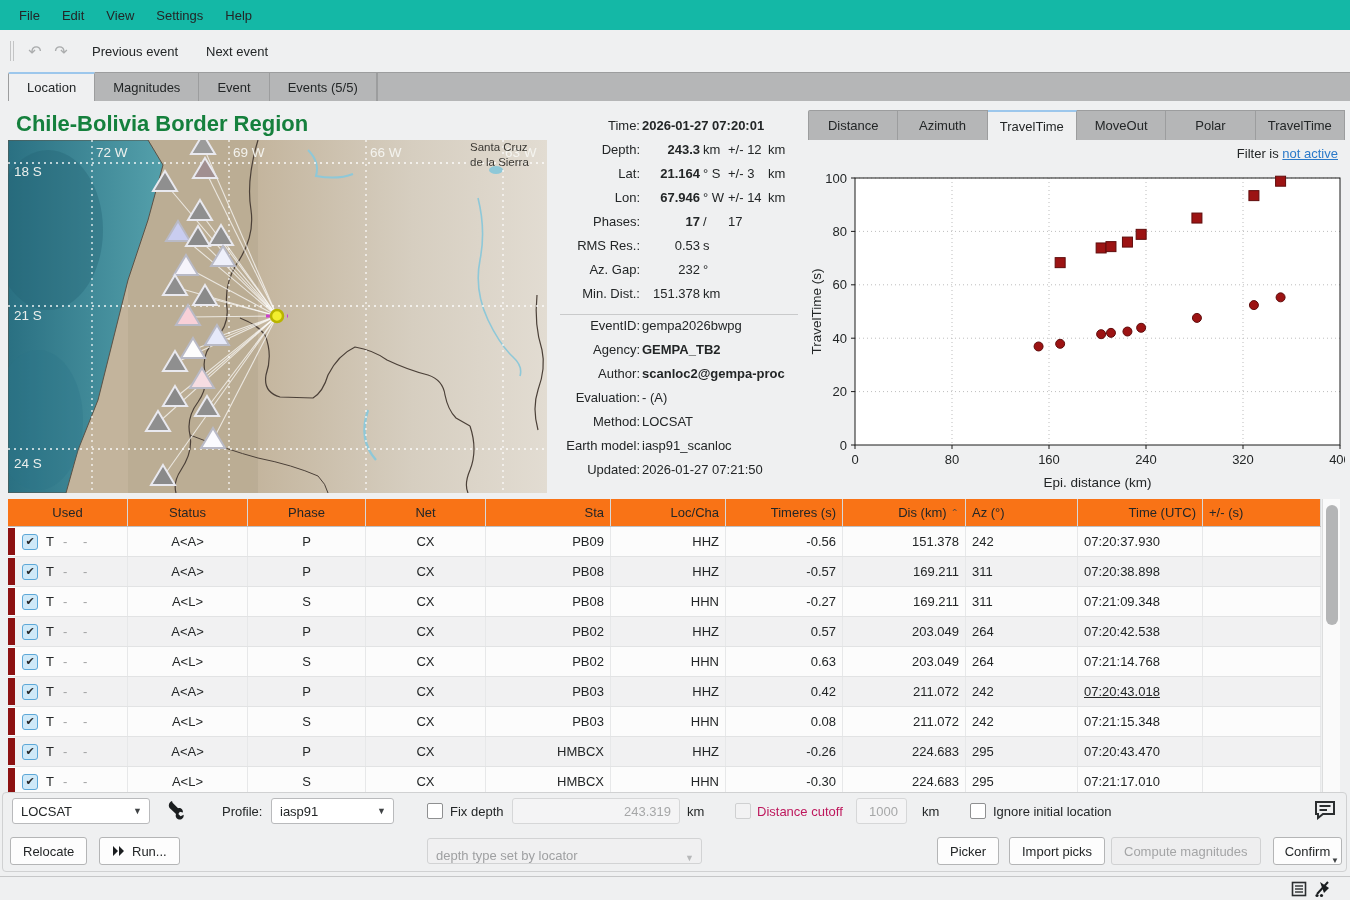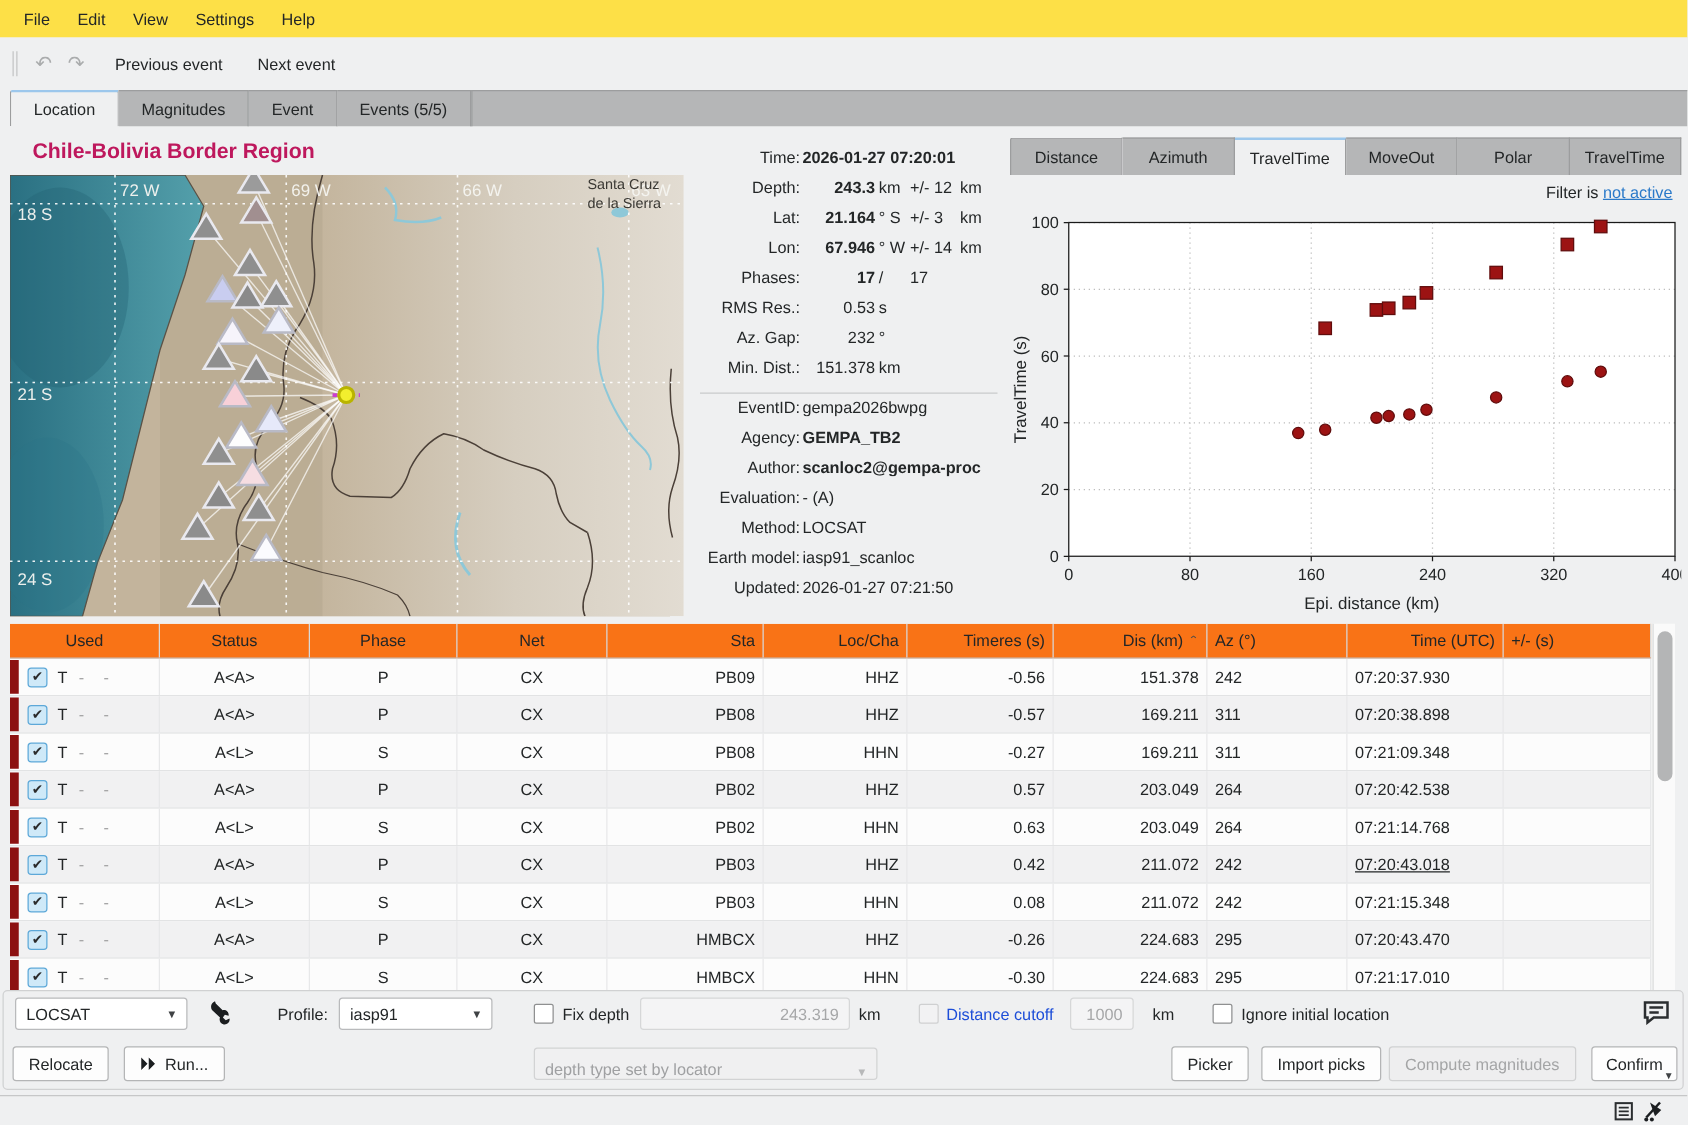--- a/index.html
+++ b/index.html
@@ -4,41 +4,41 @@
 <style>
   * { margin:0; padding:0; box-sizing:border-box; }
   html,body { width:1350px; height:900px; }
   body {
     font-family:"Liberation Sans","DejaVu Sans",sans-serif;
     font-size:13px; color:#232627; background:#eff0f1; position:relative; overflow:hidden;
   }
   .abs { position:absolute; }
 
   
-  #menubar { left:0; top:0; width:1350px; height:30px; background:#fde047; display:flex; align-items:center; padding-left:8px; }
+  #menubar { left:0; top:0; width:1350px; height:30px; background:#14b8a6; display:flex; align-items:center; padding-left:8px; }
   .menu-item { padding:4px 11px; cursor:default; }
 
   
   #toolbar { left:0; top:30px; width:1350px; height:42px; background:#eff0f1; display:flex; align-items:center; }
   .tb-handle { width:4px; height:20px; border-left:1px solid #c3c4c5; border-right:1px solid #c3c4c5; margin:0 8px 0 10px; }
   .tb-icon { color:#aaacad; font-size:16px; width:26px; text-align:center; }
   .tb-btn { padding:5px 10px; margin-left:8px; }
 
   
   .tabbar { display:flex; align-items:stretch; }
   #main-tabbar { left:0; top:72px; width:1350px; height:29px; padding-left:8px; }
   .tab { display:flex; align-items:center; justify-content:center; padding:0 18px;
          background:#b5b6b7; border:1px solid #9c9d9e; border-left:none; border-bottom:none;
          color:#232627; }
   .tab:first-child { border-left:1px solid #9c9d9e; border-top-left-radius:2px; }
   .tab.active { background:#eff0f1; border-top:2px solid #9cc7ec; }
   .tab-filler { flex:1; background:#b5b6b7; border-top:1px solid #9c9d9e; border-left:1px solid #9c9d9e; }
 
   
-  #region-title { left:26px; top:111px; font-size:17px; font-weight:bold; color:#be185d; }
+  #region-title { left:16px; top:111px; font-size:22px; font-weight:bold; color:#15803d; }
 
   
   #map { left:8px; top:140px; width:528px; height:353px; background:#c3b49c; }
 
   
   #origin-info { left:556px; top:118px; width:248px; }
   .info-row { position:absolute; left:0; width:248px; height:24px; }
   .info-label { position:absolute; left:0; width:84px; text-align:right; }
   .info-val-num { position:absolute; left:86px; width:58px; text-align:right; white-space:nowrap; }
   .info-val-wide { position:absolute; left:86px; width:162px; white-space:nowrap; overflow:hidden; }
@@ -76,21 +76,21 @@
            display:flex; align-items:center; padding:0 22px 0 8px; }
   .combo .chev { position:absolute; right:7px; font-size:9px; color:#3f4244; }
   .combo.disabled { background:#f0f0f1; border-color:#d2d3d4; color:#9fa0a2; }
   .combo.disabled .chev { color:#b7b8b9; }
   .btn { position:absolute; height:28px; background:#fdfdfd; border:1px solid #b4b5b6; border-radius:3px;
          display:flex; align-items:center; justify-content:center; padding:0 12px; }
   .btn.disabled { background:#eeeeef; border-color:#d0d1d2; color:#a4a5a6; }
   .ckbox { position:absolute; width:16px; height:16px; border:1px solid #8f9091; border-radius:2px; background:#ffffff; }
   .ckbox.disabled { border-color:#cfd0d1; background:#f2f2f3; }
   .lbl { position:absolute; white-space:nowrap; }
-  .lbl.disabled { color:#1d4ed8; }
+  .lbl.disabled { color:#be185d; }
   .field { position:absolute; height:26px; border:1px solid #d6d7d8; border-radius:3px; background:#f4f4f5;
            color:#a6a7a8; display:flex; align-items:center; justify-content:flex-end; padding:0 8px; }
 
   
   #statusbar { left:0; top:876px; width:1350px; height:24px; border-top:1px solid #c6c7c8; background:#eff0f1; }
 </style>
 </head>
 <body>
 
 <div id="menubar" class="abs">

